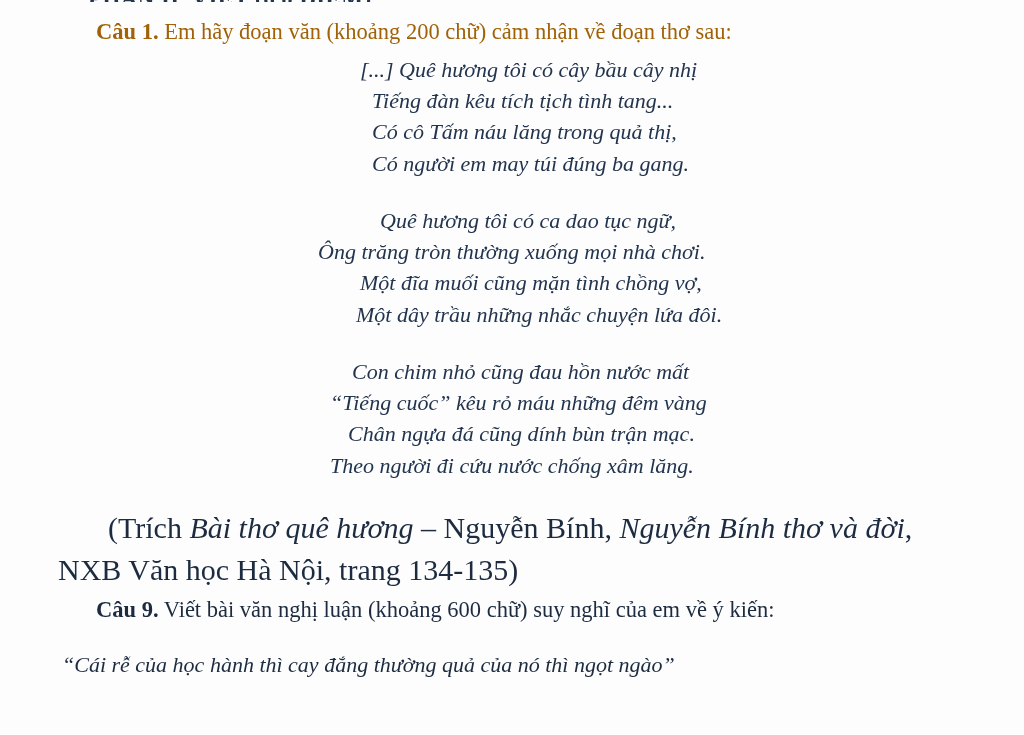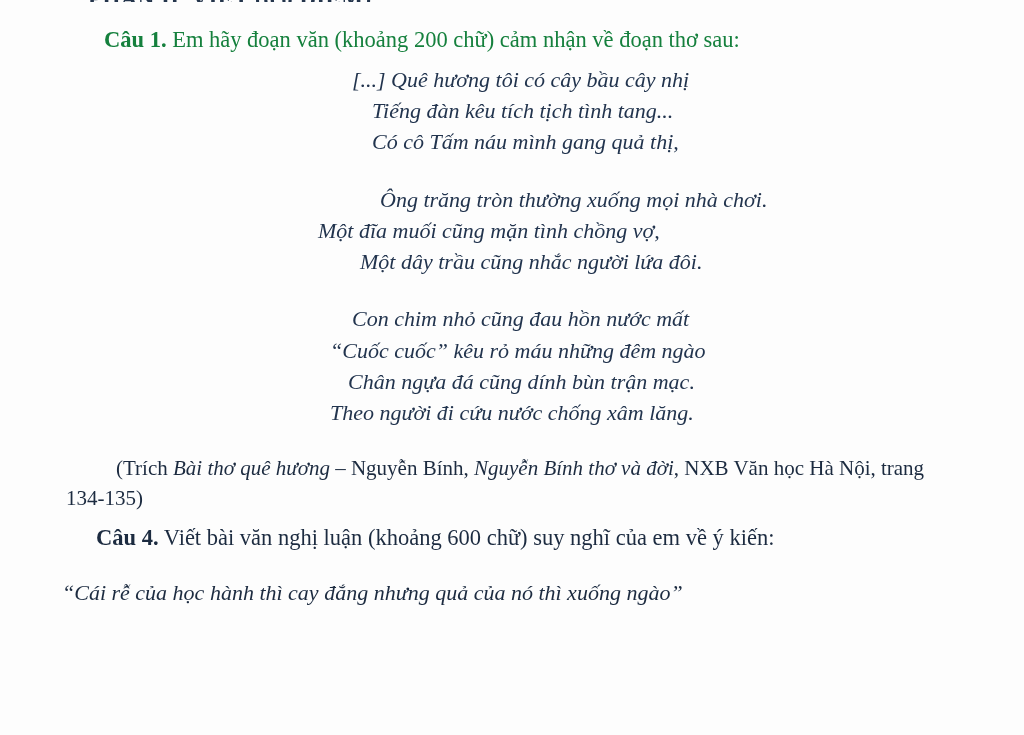--- a/index.html
+++ b/index.html
@@ -36,22 +36,22 @@
   .content {
     position: absolute;
     top: 16px;
     left: 0;
     right: 0;
     padding: 0 58px 0 58px;
   }
   .para {
     font-size: 22.5px;
     line-height: 1.42;
-    color: #15803d;
-    margin: 8px;
+    color: #a16207;
+    margin: 0;
   }
   .q-label {
     font-weight: bold;
   }
   .indent-1 {
     text-indent: 38px;
   }
   .poem {
     margin-top: 6px;
     font-style: italic;
@@ -60,41 +60,41 @@
     color: #22344e;
   }
   .poem .stanza {
     margin: 0 0 26px 0;
   }
   .poem .line {
     white-space: pre;
     margin: 0;
   }
   .stanza-1 { padding-left: 286px; }
-  .stanza-1 .line:nth-child(1) { margin-left: 8px; }
+  .stanza-1 .line:nth-child(1) { margin-left: 16px; }
   .stanza-1 .line:nth-child(2) { margin-left: 28px; }
   .stanza-1 .line:nth-child(3) { margin-left: 28px; }
   .stanza-1 .line:nth-child(4) { margin-left: 28px; }
 
   .stanza-2 { padding-left: 260px; }
   .stanza-2 .line:nth-child(1) { margin-left: 62px; }
   .stanza-2 .line:nth-child(2) { margin-left: 0px; }
   .stanza-2 .line:nth-child(3) { margin-left: 42px; }
   .stanza-2 .line:nth-child(4) { margin-left: 38px; }
 
   .stanza-3 { padding-left: 272px; }
   .stanza-3 .line:nth-child(1) { margin-left: 22px; }
   .stanza-3 .line:nth-child(2) { margin-left: 0px; }
   .stanza-3 .line:nth-child(3) { margin-left: 18px; }
   .stanza-3 .line:nth-child(4) { margin-left: 0; }
 
   .source {
-    font-size: 21px;
+    font-size: 30px;
     line-height: 1.42;
-    margin: 8px;
+    margin: 0;
     text-indent: 50px;
   }
   .source em, .italic {
     font-style: italic;
   }
   .q2 {
     margin-top: 2px;
     font-size: 22.5px;
     line-height: 1.45;
     text-indent: 38px;
@@ -121,43 +121,45 @@
     <p class="para indent-1">
       <span class="q-label">Câu 1.</span>
       <span>Em hãy đoạn văn (khoảng 200 chữ) cảm nhận về đoạn thơ sau:</span>
     </p>
 
     <div class="poem">
 
       <div class="stanza stanza-1">
         <div class="line">[...] Quê hương tôi có cây bầu cây nhị</div>
         <div class="line">Tiếng đàn kêu tích tịch tình tang...</div>
-        <div class="line">Có cô Tấm náu mình gang quả thị,</div>
+        <div class="line">Có cô Tấm náu lăng trong quả thị,</div>
+        <div class="line">Có người em may túi đúng ba gang.</div>
       </div>
 
       <div class="stanza stanza-2">
+        <div class="line">Quê hương tôi có ca dao tục ngữ,</div>
         <div class="line">Ông trăng tròn thường xuống mọi nhà chơi.</div>
         <div class="line">Một đĩa muối cũng mặn tình chồng vợ,</div>
-        <div class="line">Một dây trầu cũng nhắc người lứa đôi.</div>
+        <div class="line">Một dây trầu những nhắc chuyện lứa đôi.</div>
       </div>
 
       <div class="stanza stanza-3">
         <div class="line">Con chim nhỏ cũng đau hồn nước mất</div>
-        <div class="line">“Cuốc cuốc” kêu rỏ máu những đêm ngào</div>
+        <div class="line">“Tiếng cuốc” kêu rỏ máu những đêm vàng</div>
         <div class="line">Chân ngựa đá cũng dính bùn trận mạc.</div>
         <div class="line">Theo người đi cứu nước chống xâm lăng.</div>
       </div>
 
     </div>
 
     <p class="source">
       <span>(Trích </span><em class="italic">Bài thơ quê hương</em><span> – Nguyễn Bính, </span><em class="italic">Nguyễn Bính thơ và đời</em><span>, NXB Văn học Hà Nội, trang 134-135)</span>
     </p>
 
     <p class="q2">
-      <span class="q-label">Câu 4.</span>
+      <span class="q-label">Câu 9.</span>
       <span>Viết bài văn nghị luận (khoảng 600 chữ) suy nghĩ của em về ý kiến:</span>
     </p>
 
-    <p class="quote-line">“Cái rễ của học hành thì cay đắng nhưng quả của nó thì xuống ngào”</p>
+    <p class="quote-line">“Cái rễ của học hành thì cay đắng thường quả của nó thì ngọt ngào”</p>
 
   </div>
 </div>
 
 </body></html>

